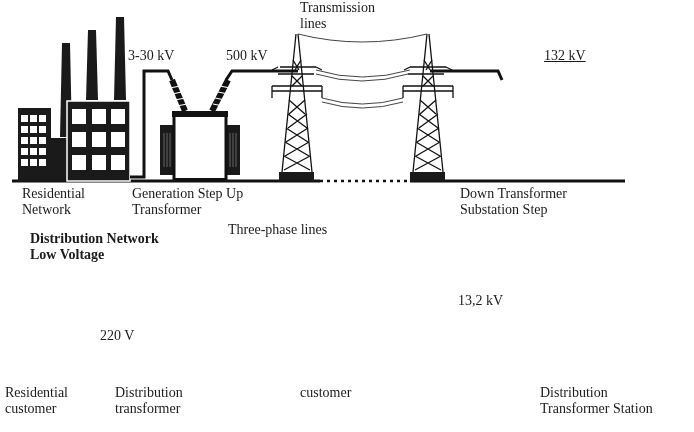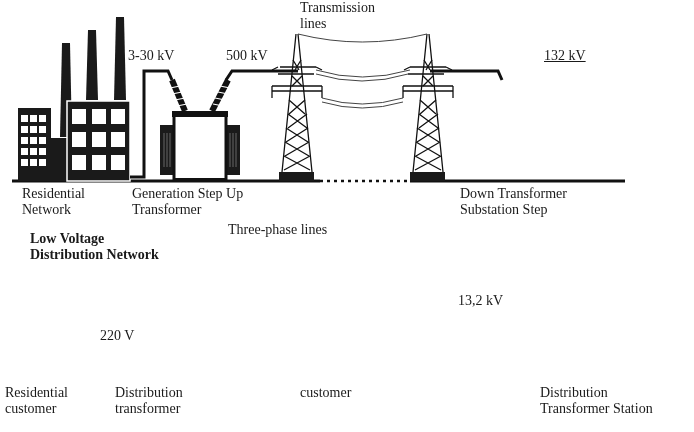--- a/index.html
+++ b/index.html
@@ -329,22 +329,22 @@
 </div>
 <div class="lbl" style="left:115px; top:385px; width:100px;">
   <span>Distribution</span>
   <span>transformer</span>
 </div>
 <div class="lbl" style="left:5px; top:385px; width:90px;">
   <span>Residential</span>
   <span>customer</span>
 </div>
 <div class="lbl bold" style="left:30px; top:231px; width:150px;">
+  <span>Distribution Network</span>
   <span>Low Voltage</span>
-  <span>Distribution Network</span>
 </div>
 <div class="lbl" style="left:228px; top:222px; width:120px;">
   <span>Three-phase lines</span>
 </div>
 
 <div class="lbl" style="left:128px; top:48px;">3-30 kV</div>
 <div class="lbl" style="left:226px; top:48px;">500 kV</div>
 <div class="lbl" style="left:544px; top:48px;text-decoration:underline;">132 kV</div>
 <div class="lbl" style="left:458px; top:293px;">13,2 kV</div>
 <div class="lbl" style="left:100px; top:328px;">220 V</div>

